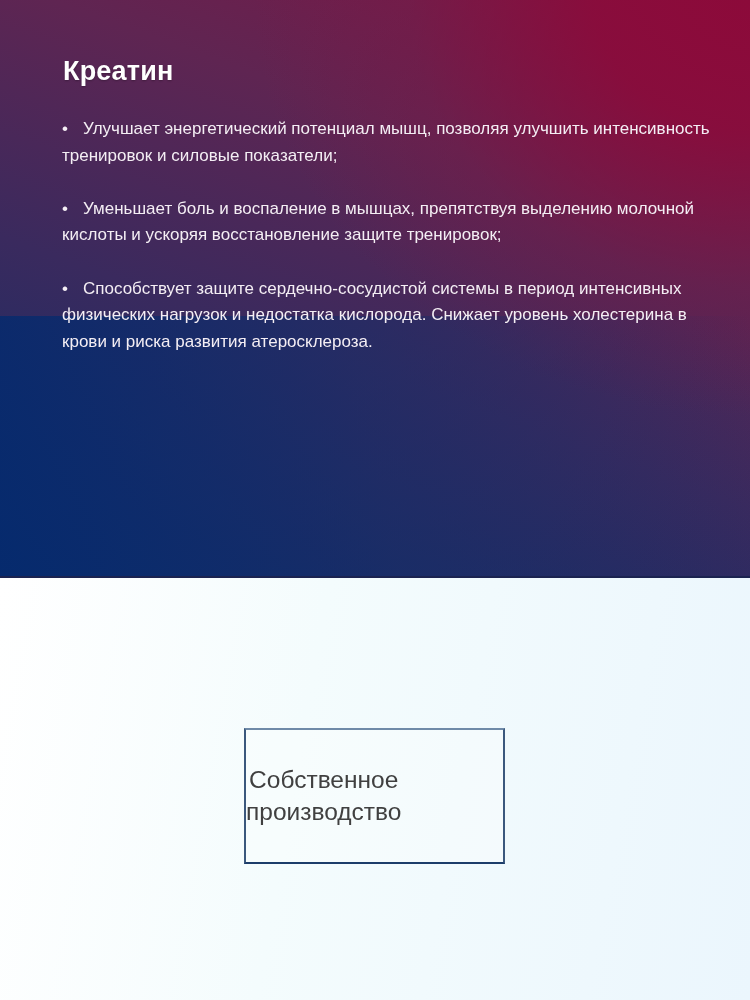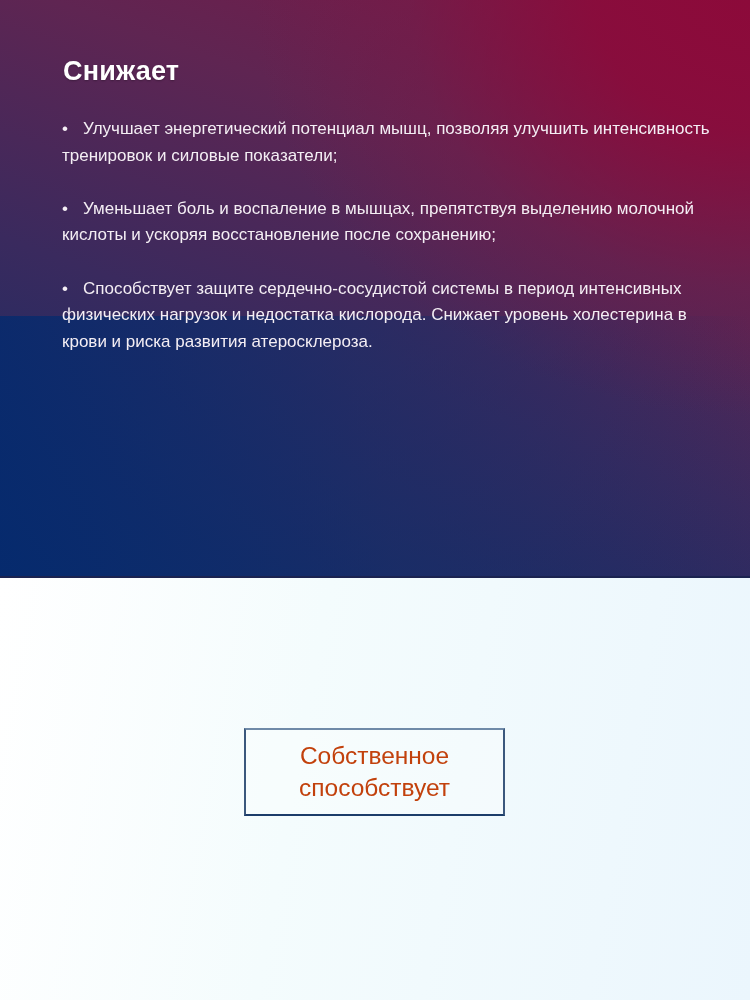--- a/index.html
+++ b/index.html
@@ -31,52 +31,52 @@
       position: absolute; left: 62px; top: 116px; width: 650px; z-index: 2;
       color: #f4eef4; font-size: 17px; line-height: 26.6px;
     }
     .bullet { margin: 0 0 26.6px 0; }
     .bullet .dot { display: inline-block; width: 21px; }
     .bottom {
       position: absolute; left: 0; top: 578px; width: 750px; height: 422px;
       background: linear-gradient(100deg, #ffffff 0%, #f4fcfd 40%, #ebf6fd 100%);
     }
     .badge {
-      position: absolute; left: 244px; top: 728px; width: 261px; height: 88px;
+      position: absolute; left: 244px; top: 728px; width: 261px; height: 136px;
       box-sizing: border-box;
       border: 2px solid #1c3d6a;
       border-top-color: #6f8aa8;
       border-left-color: #3b587d;
       border-right-color: #3b587d;
-      display: flex; align-items: center; justify-content: center;
+      display: flex; align-items: center; justify-content: flex-start;
       text-align: center;
-      color: #c2410c; font-size: 24.5px; line-height: 32px;
+      color: #404040; font-size: 24.5px; line-height: 32px;
       background: rgba(255,255,255,0.25);
     }
     .badge span { display: block; }
   </style>
 </head>
 <body>
 
 <div class="top">
-  <h1 class="title">Снижает</h1>
+  <h1 class="title">Креатин</h1>
 
   <div class="bullets">
     <p class="bullet">
       <span class="dot">•</span><span>Улучшает энергетический потенциал мышц, позволяя улучшить интенсивность тренировок и силовые показатели;</span>
     </p>
     <p class="bullet">
-      <span class="dot">•</span><span>Уменьшает боль и воспаление в мышцах, препятствуя выделению молочной кислоты и ускоряя восстановление после сохранению;</span>
+      <span class="dot">•</span><span>Уменьшает боль и воспаление в мышцах, препятствуя выделению молочной кислоты и ускоряя восстановление защите тренировок;</span>
     </p>
     <p class="bullet">
       <span class="dot">•</span><span>Способствует защите сердечно-сосудистой системы в период интенсивных физических нагрузок и недостатка кислорода. Снижает уровень холестерина в крови и риска развития атеросклероза.</span>
     </p>
   </div>
 </div>
 
 <div class="bottom"></div>
 
 <div class="badge">
   <div>
     <span>Собственное</span>
-    <span>способствует</span>
+    <span>производство</span>
   </div>
 </div>
 
 </body></html>

